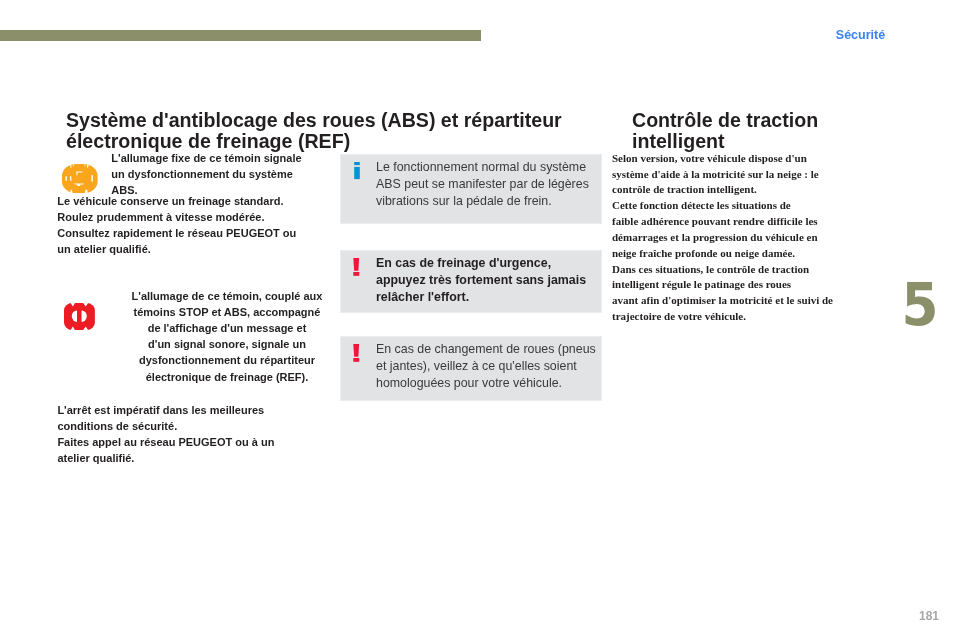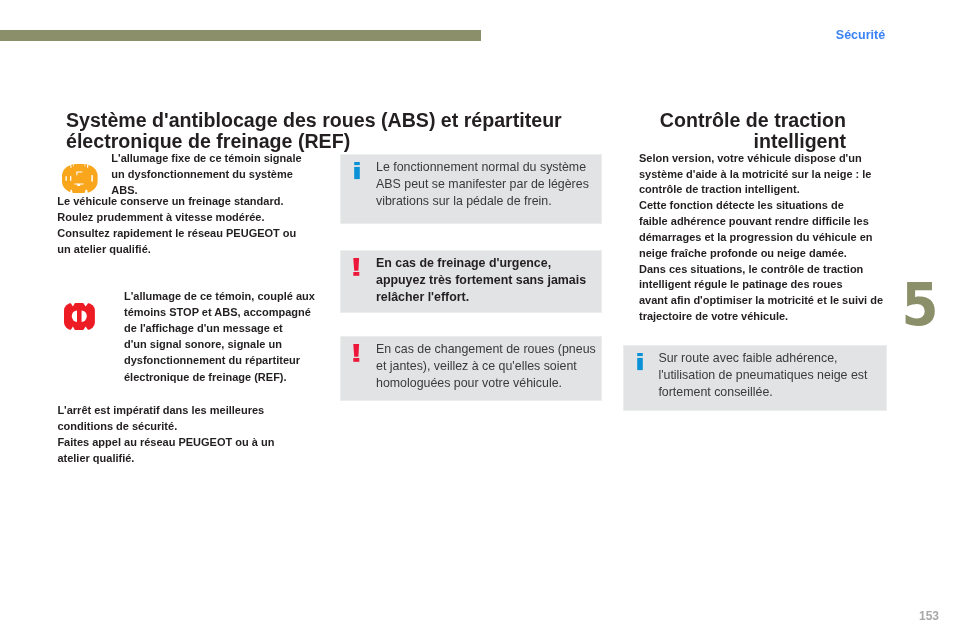--- a/index.html
+++ b/index.html
@@ -74,21 +74,21 @@
     <svg viewBox="0 0 62 54" width="30.9" height="27.1">
       <rect x="0" y="0" width="62" height="54" rx="16" ry="15" fill="#ed1c24"></rect>
       <path d="M13.0 -1 L22.5 -1 L17.8 7.0 Z" fill="#fff"></path>
       <path d="M38.0 -1 L49.0 -1 L43.5 7.0 Z" fill="#fff"></path>
       <path d="M13.0 55 L22.5 55 L17.8 47.0 Z" fill="#fff"></path>
       <path d="M38.0 55 L49.0 55 L43.5 47.0 Z" fill="#fff"></path>
       <path d="M26.1 14.7 A10.4 11.6 0 0 0 26.1 37.9 Z" fill="#fff"></path>
       <path d="M35.3 14.7 A10.4 11.6 0 0 1 35.3 37.9 Z" fill="#fff"></path>
     </svg>
   </div>
-  <div class="blk" style="left:124px;top:288.3px;width:230px;">L'allumage de ce témoin, couplé aux
+  <div class="blk" style="left:112px;top:288.3px;width:230px;text-align:center;">L'allumage de ce témoin, couplé aux
 témoins STOP et ABS, accompagné
 de l'affichage d'un message et
 d'un signal sonore, signale un
 dysfonctionnement du répartiteur
 électronique de freinage (REF).</div>
   <div class="blk" style="left:57.4px;top:401.7px;width:270px;">L'arrêt est impératif dans les meilleures
 conditions de sécurité.
 Faites appel au réseau PEUGEOT ou à un
 atelier qualifié.</div>
 
@@ -118,39 +118,29 @@
     <span class="cglyph" style="left:12.9px;top:8.1px;">
       <svg width="7" height="18" viewBox="0 0 7 18">
         <path d="M0.3 0 L6.1 0 L5.4 12.8 L1.2 12.8 Z" fill="#ec1739"></path>
         <rect x="0.3" y="14" width="6" height="3.8" fill="#ec1739"></rect>
       </svg></span>
     <span class="ctext b" style="left:36px;top:5px;width:220px;">En cas de freinage d'urgence,
 appuyez très fortement sans jamais
 relâcher l'effort.</span>
   </div>
 
-  <h1 class="title" style="left:607px;top:101px;width:230px;text-align:right;">Contrôle de traction
+  <h1 class="title" style="left:623px;top:101px;width:230px;">Contrôle de traction
 intelligent</h1>
-  <div class="blk tight" style="left:639px;top:150.7px;width:260px;">Selon version, votre véhicule dispose d'un
+  <div class="blk tight" style="left:612px;top:150.7px;width:260px;font-family:Liberation Serif, serif;">Selon version, votre véhicule dispose d'un
 système d'aide à la motricité sur la neige : le
 contrôle de traction intelligent.
 Cette fonction détecte les situations de
 faible adhérence pouvant rendre difficile les
 démarrages et la progression du véhicule en
 neige fraîche profonde ou neige damée.
 Dans ces situations, le contrôle de traction
 intelligent régule le patinage des roues
 avant afin d'optimiser la motricité et le suivi de
 trajectoire de votre véhicule.</div>
 
-  <div class="cbox" style="left:622.8px;top:344.8px;width:264.5px;height:65.8px;">
-    <span class="cglyph" style="left:14.1px;top:8.3px;">
-      <svg width="6" height="18" viewBox="0 0 6 18">
-        <rect x="0.2" y="0" width="5.6" height="3.1" fill="#0b92d6"></rect>
-        <rect x="0.2" y="4.9" width="5.6" height="12.2" fill="#0b92d6"></rect>
-      </svg></span>
-    <span class="ctext" style="left:35.6px;top:5.7px;width:225px;">Sur route avec faible adhérence,
-l'utilisation de pneumatiques neige est
-fortement conseillée.</span>
-  </div>
 
-  <div class="pageno">153</div>
+  <div class="pageno">181</div>
 </div>
 
 </body></html>

